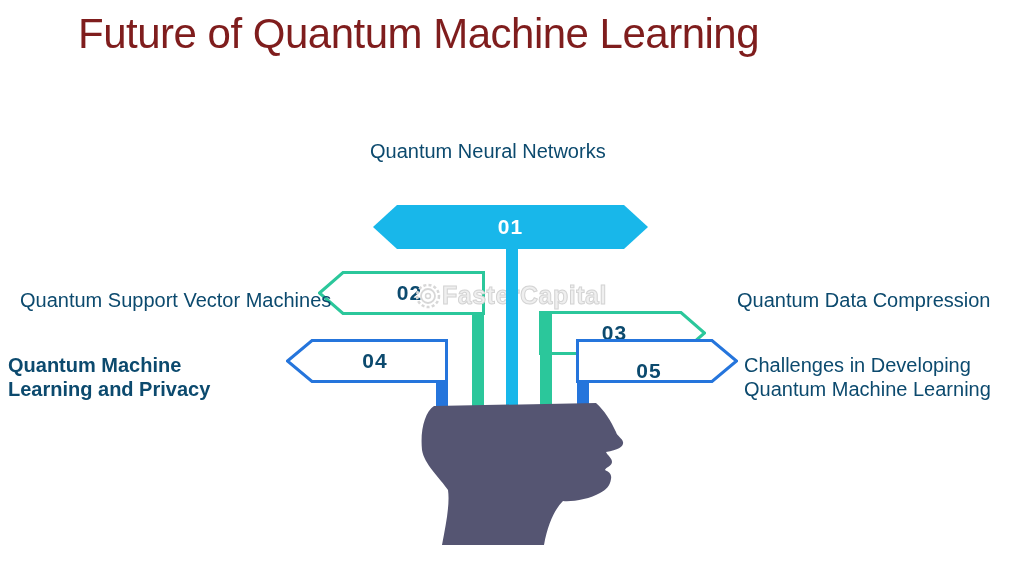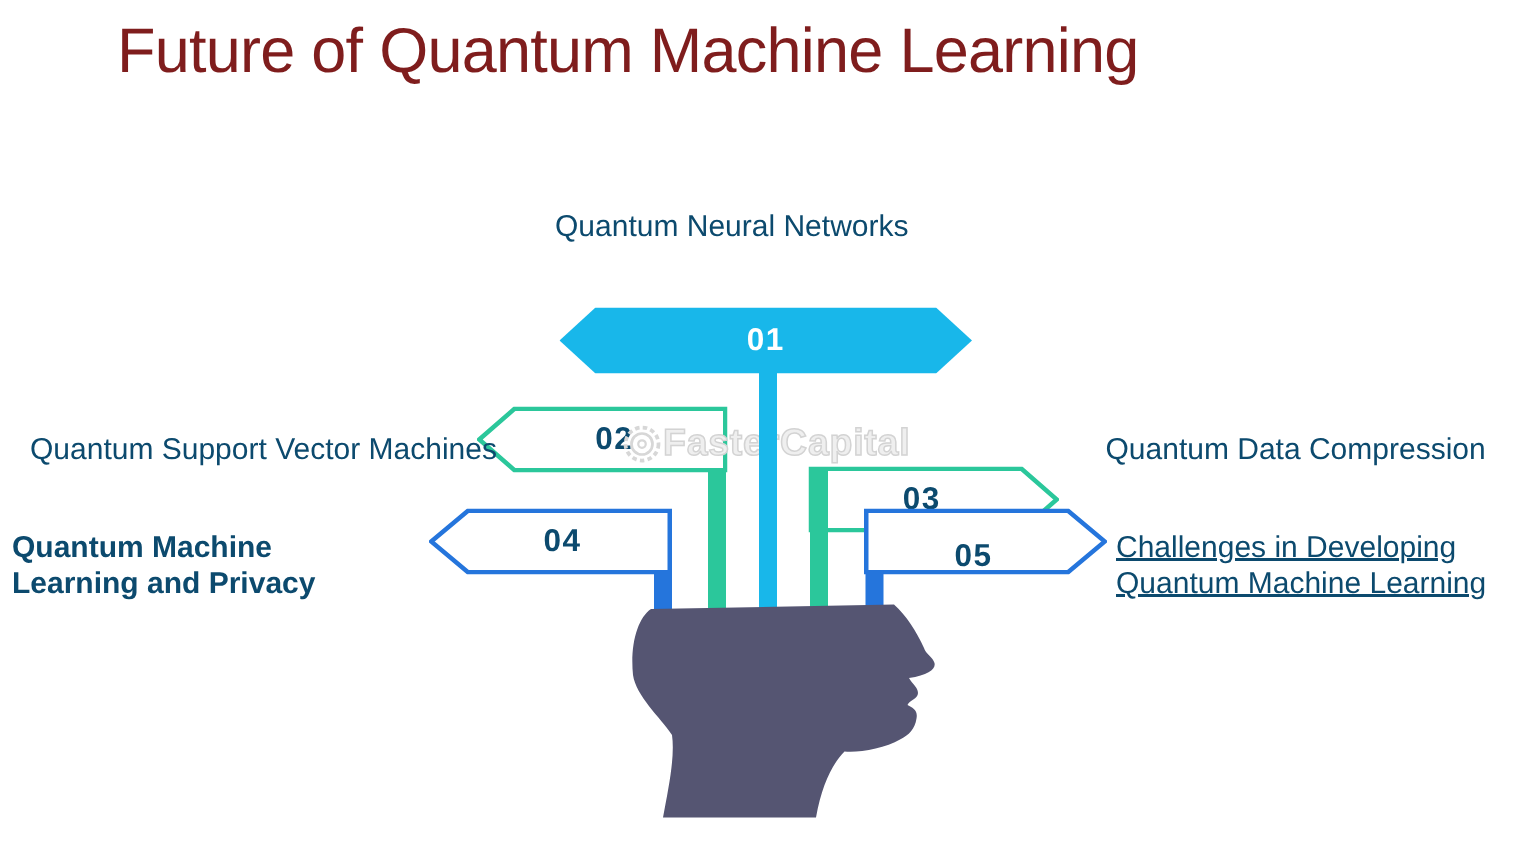--- a/index.html
+++ b/index.html
@@ -71,21 +71,21 @@
     <circle cx="14" cy="14" r="7" fill="none" stroke="#d7d7d7" stroke-width="1.8"></circle>
     <circle cx="14" cy="14" r="2.5" fill="none" stroke="#d7d7d7" stroke-width="1.5"></circle>
   </svg>
   <span class="watermark-text">FasterCapital</span>
 </div>
 
 <div class="abs topic-label" style="left:370px; top:139px;">Quantum Neural Networks</div>
 <div class="abs topic-label" style="left:20px; top:288px; white-space:nowrap;">Quantum Support Vector Machines</div>
 <div class="abs topic-label" style="left:737px; top:288px; white-space:nowrap;">Quantum Data Compression</div>
 <div class="abs topic-label" style="left:8px; top:353px; width:256px;font-weight:bold;">Quantum Machine Learning and Privacy</div>
-<div class="abs topic-label" style="left:744px; top:353px; width:272px;text-decoration:underline;">Challenges in Developing Quantum Machine Learning</div>
+<div class="abs topic-label" style="left:744px; top:353px; width:272px;">Challenges in Developing Quantum Machine Learning</div>
 
 <div class="abs banner filled" style="left:373px; top:205px; width:275px; height:44px;">
   <svg width="275" height="44" viewBox="0 0 275 44">
     <polygon points="24,0 251,0 275,22 251,44 24,44 0,22" fill="#18B7EA"></polygon>
   </svg>
   <span class="num">01</span>
 </div>
 
 <div class="abs banner point-left" style="left:318px; top:271px; width:167px; height:44px;">
   <svg width="167" height="44" viewBox="0 0 167 44">

